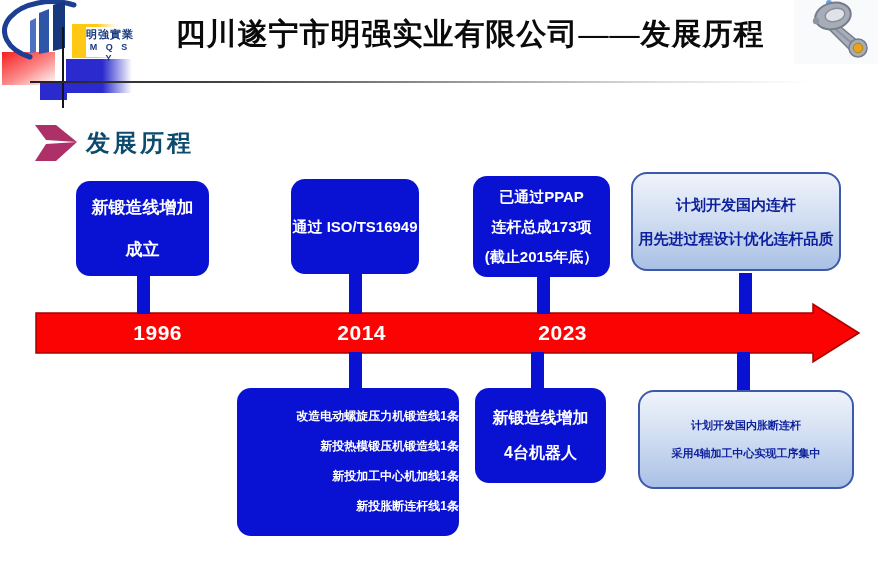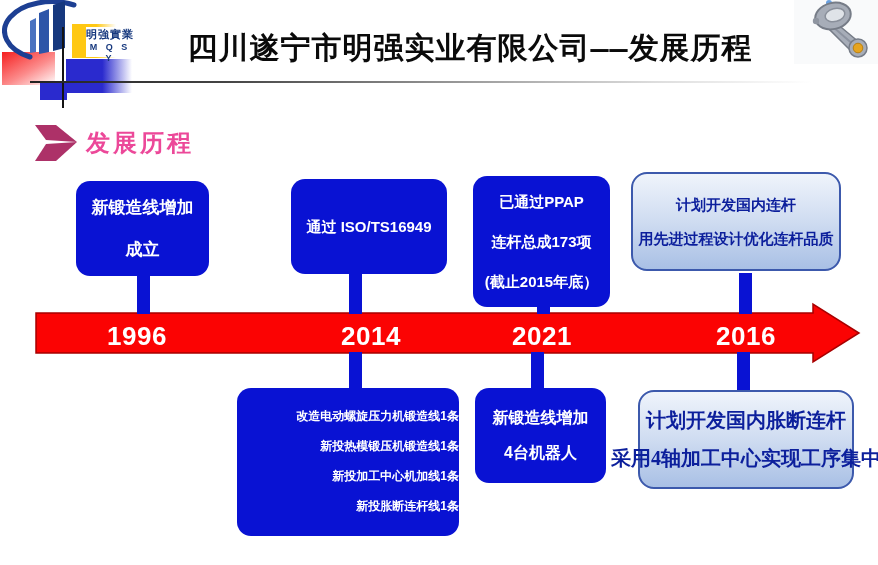--- a/index.html
+++ b/index.html
@@ -18,52 +18,52 @@
   .deco-vline{left:62px;top:27px;width:2px;height:81px;background:#141414;z-index:4;}
   .deco-hline{left:30px;top:81px;width:782px;height:2px;z-index:4;
     background:linear-gradient(90deg,#222 0%,#444 25%,#999 55%,#ddd 80%,rgba(255,255,255,0) 100%);}
 
   .logo-mark{position:absolute;left:2px;top:0;z-index:2;}
   .logo-textbox{position:absolute;left:86px;top:27px;width:48px;height:30px;background:#fff;
     z-index:3;text-align:center;color:#16387e;}
   .logo-cn{font-size:11px;font-weight:bold;letter-spacing:1px;line-height:15px;white-space:nowrap;}
   .logo-en{font-size:9px;font-weight:bold;letter-spacing:3px;line-height:11px;}
 
-  .slide-title{position:absolute;left:140px;top:28px;width:660px;text-align:center;z-index:5;
-    font-family:Liberation Mono, monospace;font-weight:bold;font-size:30px;color:#0a0a0a;
+  .slide-title{position:absolute;left:140px;top:14px;width:660px;text-align:center;z-index:5;
+    font-family:Liberation Serif, serif;font-weight:bold;font-size:30px;color:#0a0a0a;
     letter-spacing:1px;white-space:nowrap;}
 
   .rod-img{position:absolute;right:0;top:0;z-index:5;}
 
   
   .chevron{position:absolute;left:34px;top:124px;}
   .section-title{position:absolute;left:86px;top:127px;font-family:"Liberation Serif",serif;
-    font-size:24px;font-weight:bold;color:#ec4899;letter-spacing:3px;}
+    font-size:24px;font-weight:bold;color:#0c4a6e;letter-spacing:3px;}
 
   
   .tl-arrow{position:absolute;left:30px;top:300px;}
-  .year{position:absolute;top:321px;width:90px;text-align:center;color:#ffffff;
-    font-size:26px;font-weight:600;letter-spacing:.5px;z-index:7;}
+  .year{position:absolute;top:321px;width:90px;text-align:right;color:#ffffff;
+    font-size:21px;font-weight:600;letter-spacing:.5px;z-index:7;}
   .stem{position:absolute;width:13px;background:#0912d3;z-index:5;}
 
   
   .mbox{position:absolute;border-radius:14px;display:flex;flex-direction:column;
     justify-content:center;align-items:center;text-align:center;font-weight:bold;z-index:6;}
   .mbox .mline{display:block;line-height:1.15;white-space:nowrap;}
   .solid{background:#0912d3;color:#ffffff;}
   .plan{background:linear-gradient(180deg,#eff4fb 0%,#cfdcf1 50%,#a9c0e5 100%);
     border:2px solid #3c59ac;color:#0c1f9c;border-radius:16px;}
 
   .b1{left:76px;top:181px;width:133px;height:95px;font-size:17px;gap:22px;}
-  .b2{left:291px;top:179px;width:156px;height:95px;font-size:15px;}
-  .b3{left:473px;top:176px;width:137px;height:131px;font-size:15px;gap:23px;text-align:center;}
+  .b2{left:291px;top:179px;width:128px;height:95px;font-size:15px;}
+  .b3{left:473px;top:176px;width:137px;height:101px;font-size:15px;gap:13px;text-align:center;}
   .b4{left:631px;top:172px;width:206px;height:95px;font-size:15px;gap:17px;}
   .b5{left:237px;top:388px;width:222px;height:148px;font-size:12px;gap:16px;align-items:flex-end;}
   .b6{left:475px;top:388px;width:131px;height:95px;font-size:16px;gap:16px;}
-  .b7{left:638px;top:390px;width:212px;height:95px;font-size:20px;gap:15px;font-family:Liberation Serif, serif;}
+  .b7{left:638px;top:390px;width:212px;height:95px;font-size:11px;gap:15px;}
 </style>
 </head>
 <body>
 
 <div class="slide">
 
   <div class="deco deco-yellow"></div>
   <div class="deco deco-red"></div>
   <div class="deco deco-blue"></div>
   <div class="deco deco-blue-small"></div>
@@ -99,23 +99,22 @@
     <polygon points="1,1 22,1 43,18 12,16" fill="#ad3168"></polygon>
     <polygon points="12,20 43,18 22,37 1,37" fill="#ad3168"></polygon>
   </svg>
   <div class="section-title">发展历程</div>
 
   <svg class="tl-arrow" width="836" height="66" viewBox="0 0 836 66">
     <polygon points="6,13 783,13 783,4 829,33 783,62 783,53 6,53" fill="#fb0303" stroke="#a80000" stroke-width="1.5"></polygon>
   </svg>
 
   <div class="year" style="left:92px">1996</div>
-  <div class="year" style="left:326px">2014</div>
-  <div class="year" style="left:497px">2021</div>
-  <div class="year" style="left:701px">2016</div>
+  <div class="year" style="left:296px">2014</div>
+  <div class="year" style="left:497px">2023</div>
 
   <div class="stem" style="left:137px;top:274px;height:40px"></div>
   <div class="stem" style="left:349px;top:272px;height:42px"></div>
   <div class="stem" style="left:537px;top:275px;height:39px"></div>
   <div class="stem" style="left:739px;top:273px;height:41px"></div>
   <div class="stem" style="left:349px;top:352px;height:38px"></div>
   <div class="stem" style="left:531px;top:352px;height:38px"></div>
   <div class="stem" style="left:737px;top:352px;height:40px"></div>
 
   <div class="mbox solid b1">

